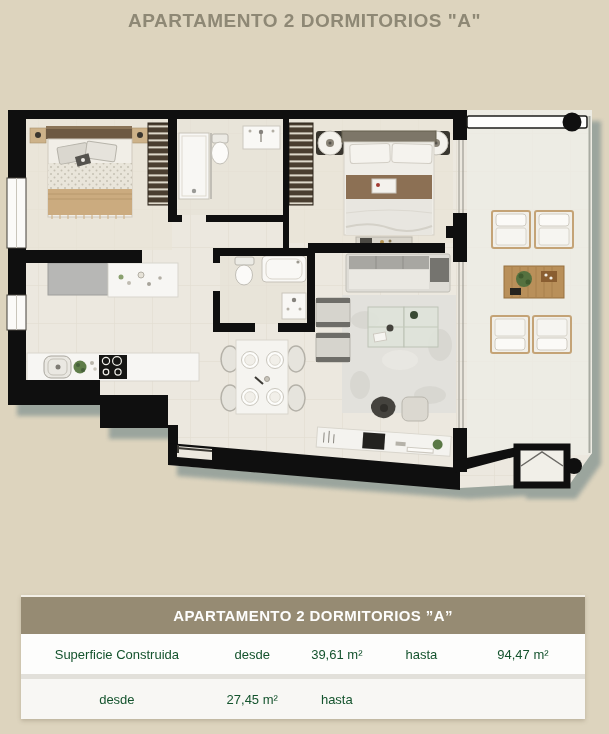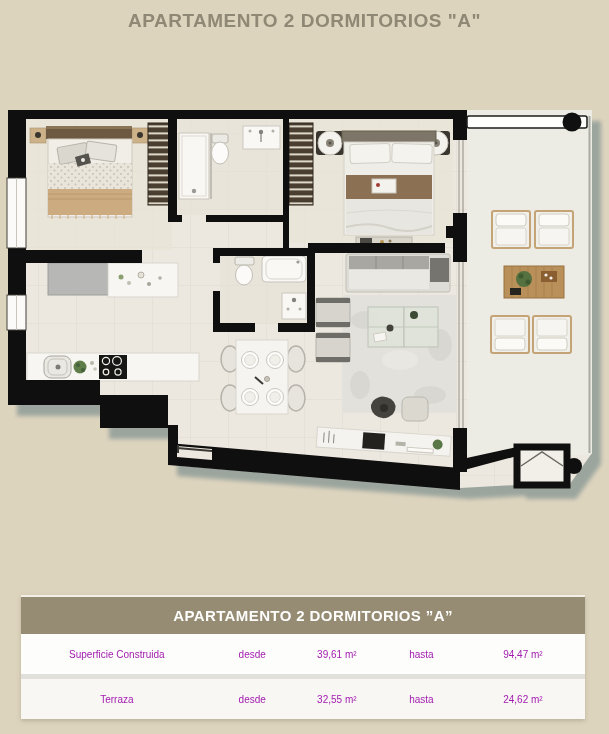--- a/index.html
+++ b/index.html
@@ -20,21 +20,21 @@
     box-shadow:0 2px 4px rgba(90,80,60,.25);
     border-top:2px solid #f3efe6;
   }
   .spec-header{
     height:37px;line-height:37px;background:#968b73;color:#fdfdfc;
     text-align:center;font-size:15px;font-weight:bold;letter-spacing:.4px;padding-left:20px;
   }
   .spec-row{
     display:grid;grid-template-columns:34% 14% 16% 14% 22%;
     align-items:center;height:40px;background:#fdfdfc;
-    color:#a21caf;font-size:10px;
+    color:#14532d;font-size:13px;
   }
   .spec-row.alt{background:#f8f7f4;}
   .spec-row > span{text-align:center;white-space:nowrap;}
   .spec-divider{height:5px;background:#e2e0da;}
 </style>
 </head>
 <body>
 
 <div class="page">
 
@@ -373,21 +373,19 @@
       <span>Superficie Construida</span>
       <span>desde</span>
       <span>39,61 m²</span>
       <span>hasta</span>
       <span>94,47 m²</span>
     </div>
 
     <div class="spec-divider"></div>
 
     <div class="spec-row alt">
-      <span>Terraza</span>
       <span>desde</span>
-      <span>32,55 m²</span>
+      <span>27,45 m²</span>
       <span>hasta</span>
-      <span>24,62 m²</span>
     </div>
   </div>
 
 </div>
 
 </body></html>

